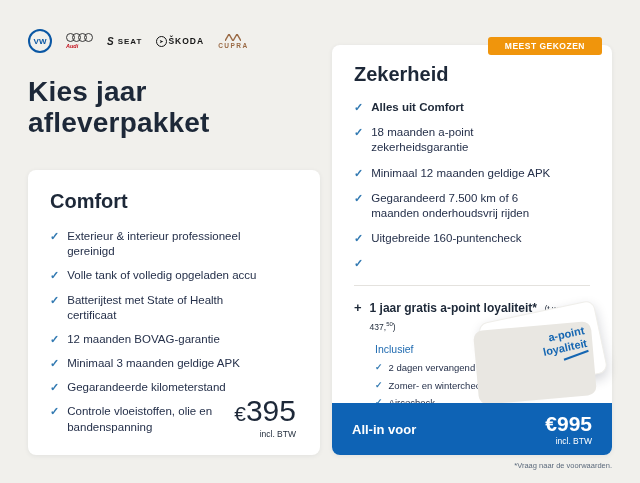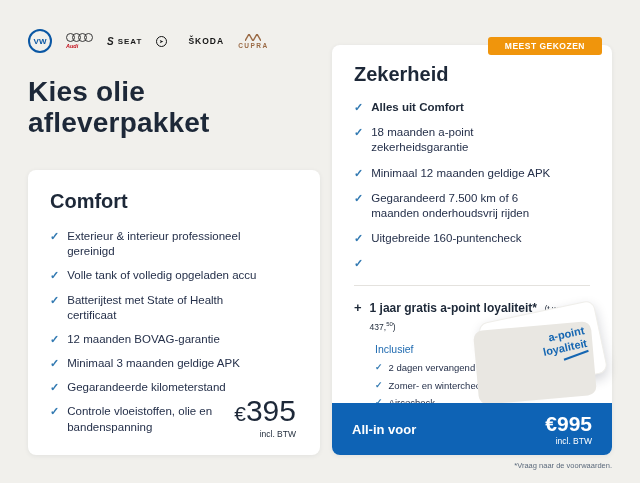--- a/index.html
+++ b/index.html
@@ -15,21 +15,21 @@
     color:#0a57a4; box-sizing:border-box; background:#fff0; }
   .audi-mark { display:flex; flex-direction:column; align-items:flex-start; }
   .audi-rings { display:flex; }
   .audi-rings i { width:9px; height:9px; border:1.3px solid #3a3a3a; border-radius:50%;
     margin-left:-3px; box-sizing:border-box; display:block; }
   .audi-rings i:first-child { margin-left:0; }
   .audi-word { font-size:5.5px; color:#c20e1a; font-style:italic; font-weight:bold; margin-top:1px; }
   .seat-mark { display:flex; align-items:center; gap:3px; font-size:8px; font-weight:bold;
     letter-spacing:1px; color:#1c1c1c; }
   .seat-emblem { font-size:10px; font-style:italic; font-weight:bold; }
-  .skoda-mark { display:flex; align-items:center; gap:21px; font-size:8.5px; font-weight:bold;
+  .skoda-mark { display:flex; align-items:center; gap:1px; font-size:8.5px; font-weight:bold;
     letter-spacing:1px; color:#141414; }
   .skoda-arrow { width:9px; height:9px; border:1px solid #141414; border-radius:50%;
     display:flex; align-items:center; justify-content:center; font-size:4.5px; color:#141414; }
   .cupra-mark { display:flex; flex-direction:column; align-items:center; gap:1px; color:#9a6a45; }
   .cupra-word { font-size:6.5px; font-weight:bold; letter-spacing:1.5px; }
 
   
   .headline { position:absolute; left:28px; top:76px; font-size:28px; line-height:1.12;
     font-weight:bold; color:#1d2838; letter-spacing:0.2px; }
 
@@ -113,21 +113,21 @@
     </span>
     <span class="cupra-mark">
       <svg width="16" height="7" viewBox="0 0 16 7">
         <path d="M0 7 L4 0 L8 7 M8 7 L12 0 L16 7" stroke="#9a6a45" stroke-width="1.4" fill="none"></path>
       </svg>
       <span class="cupra-word">CUPRA</span>
     </span>
   </div>
 
   <div class="headline">
-    <div>Kies olie</div>
+    <div>Kies jaar</div>
     <div>afleverpakket</div>
   </div>
 
   <div class="card card-comfort">
     <div class="card-title">Comfort</div>
     <ul class="checklist">
       <li>
           <span class="check">✓</span>
           <span class="label">Exterieur &amp; interieur professioneel gereinigd</span>
         </li>

